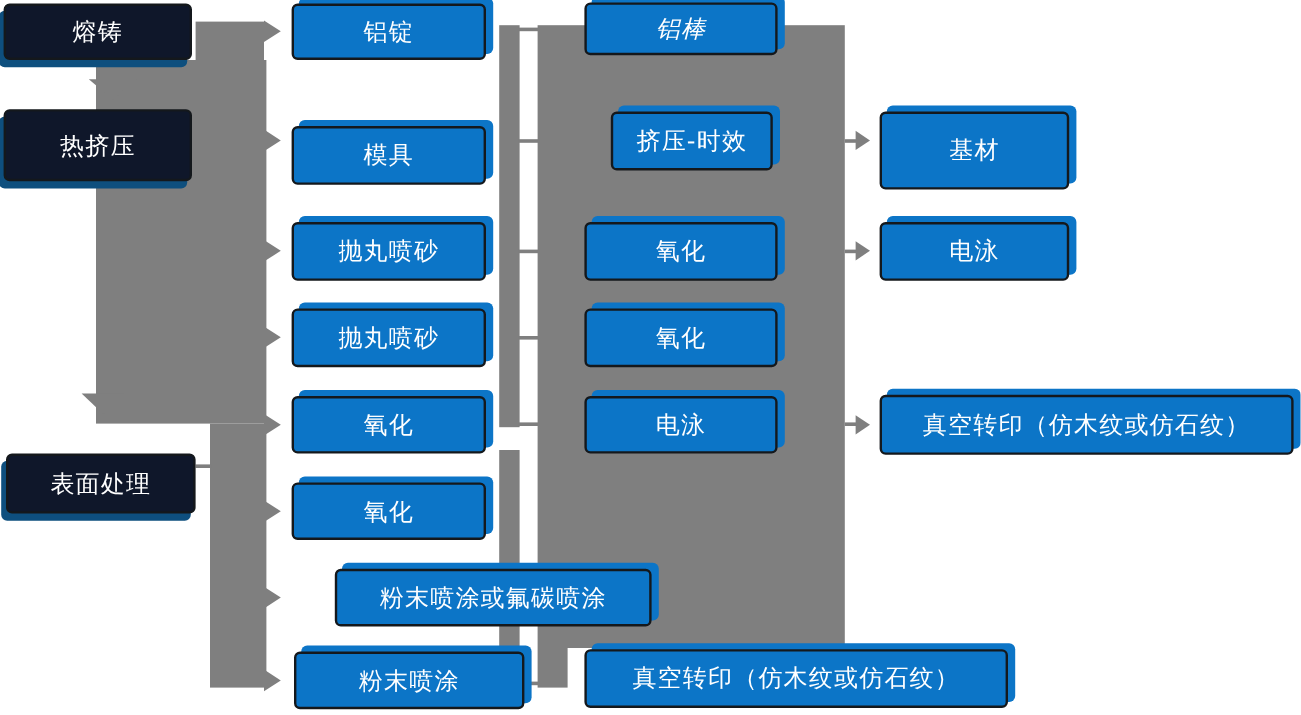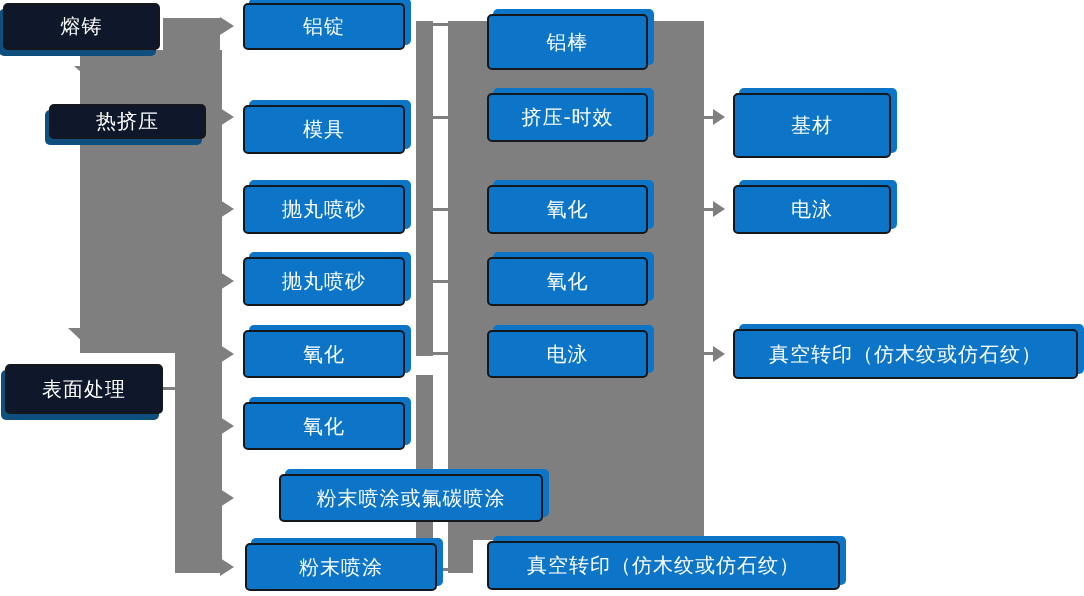--- a/index.html
+++ b/index.html
@@ -53,32 +53,32 @@
   .node{
     position:absolute;
     display:flex;align-items:center;justify-content:center;
     color:#ffffff;font-size:20px;letter-spacing:1px;
     border:2px solid #14181c;border-radius:5px;
     box-sizing:border-box;white-space:nowrap;
   }
   .blue{background:#0c75c7;box-shadow:6px -5px 0 0 #0c75c7;text-align:center;}
   .navy{background:#0f172a;box-shadow:-4px 6px 0 0 #0e4f7e;}
   .b-melt    {left:3px;  top:3px;  width:157px;height:47px;}
-  .b-hotext  {left:3px;  top:104px; width:157px;height:35px;margin-left:46px;}
-  .b-surface {left:5px;  top:364px;width:158px;height:50px;}
+  .b-hotext  {left:3px;  top:91px; width:157px;height:60px;}
+  .b-surface {left:5px;  top:378px;width:158px;height:50px;}
   .b-ingot   {left:243px;top:3px;  width:162px;height:47px;}
   .b-mold    {left:243px;top:105px; width:162px;height:49px;font-family:Liberation Mono, monospace;}
   .b-blast1  {left:243px;top:185px;width:162px;height:49px;}
   .b-blast2  {left:243px;top:257px;width:162px;height:49px;}
   .b-oxid1   {left:243px;top:330px;width:162px;height:48px;}
   .b-oxid2   {left:243px;top:402px;width:162px;height:48px;}
   .b-powderf {left:243px;top:474px;width:264px;height:48px;margin-left:36px;}
   .b-powder  {left:245px;top:543px;width:192px;height:48px;}
-  .b-rod     {left:487px;top:14px;  width:161px;height:56px;}
-  .b-extage  {left:487px;top:93px; width:161px;height:49px;}
+  .b-rod     {left:487px;top:2px;  width:161px;height:44px;font-style:italic;}
+  .b-extage  {left:509px;top:93px; width:135px;height:49px;}
   .b-oxid3   {left:487px;top:185px;width:161px;height:49px;}
   .b-oxid4   {left:487px;top:257px;width:161px;height:49px;}
   .b-electro1{left:487px;top:330px;width:161px;height:48px;}
   .b-vacuumb {left:487px;top:541px;width:353px;height:49px;}
   .b-base    {left:733px;top:93px; width:158px;height:65px;}
   .b-electro2{left:733px;top:185px;width:158px;height:49px;}
   .b-vacuumr {left:733px;top:329px;width:345px;height:50px;}
 </style>
 </head>
 <body>

